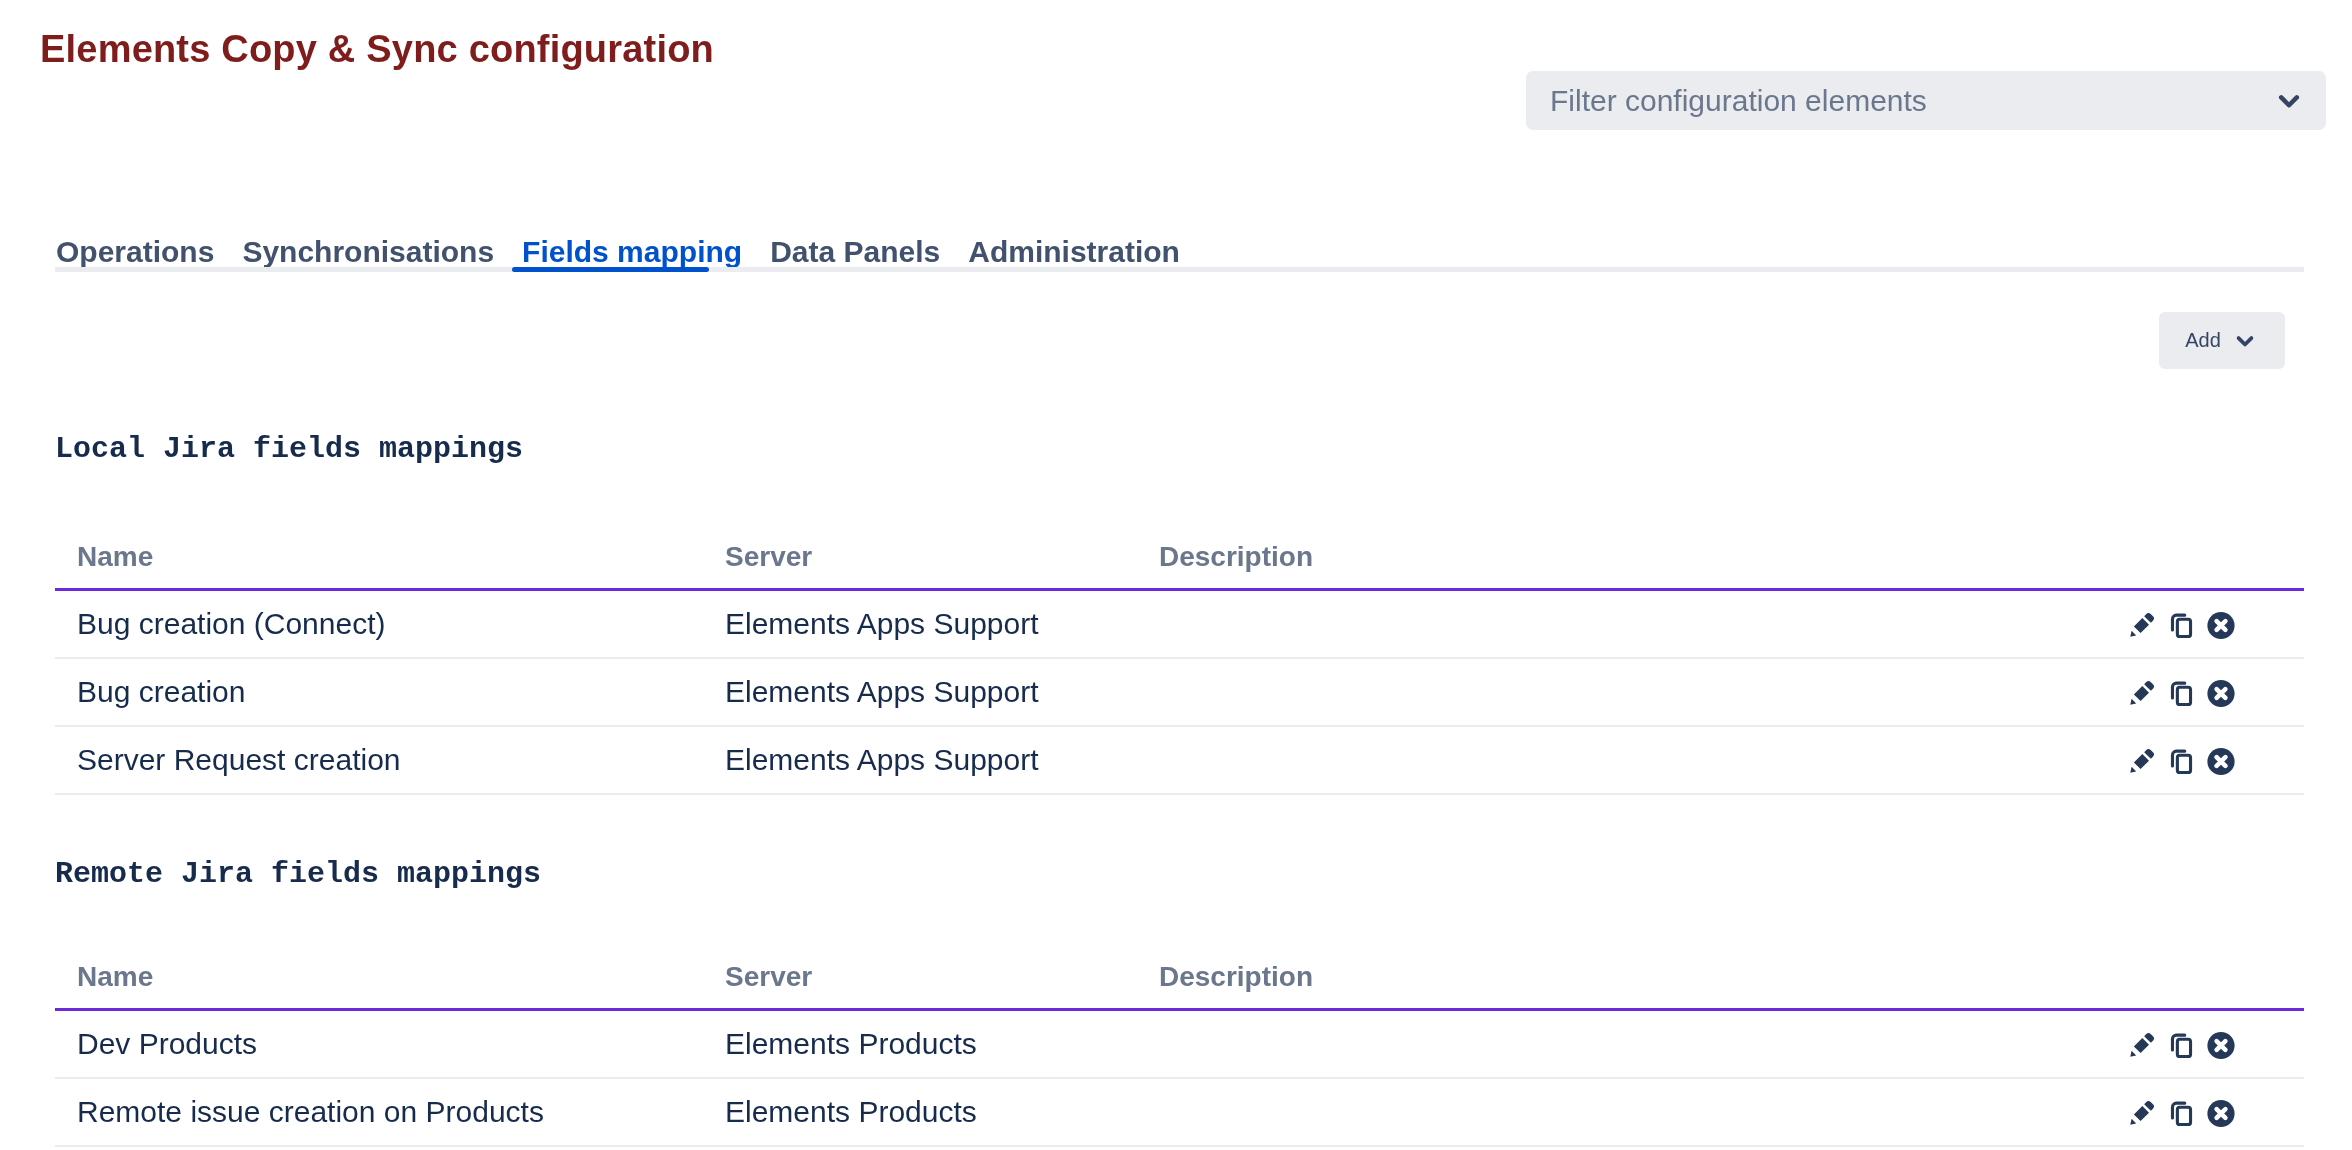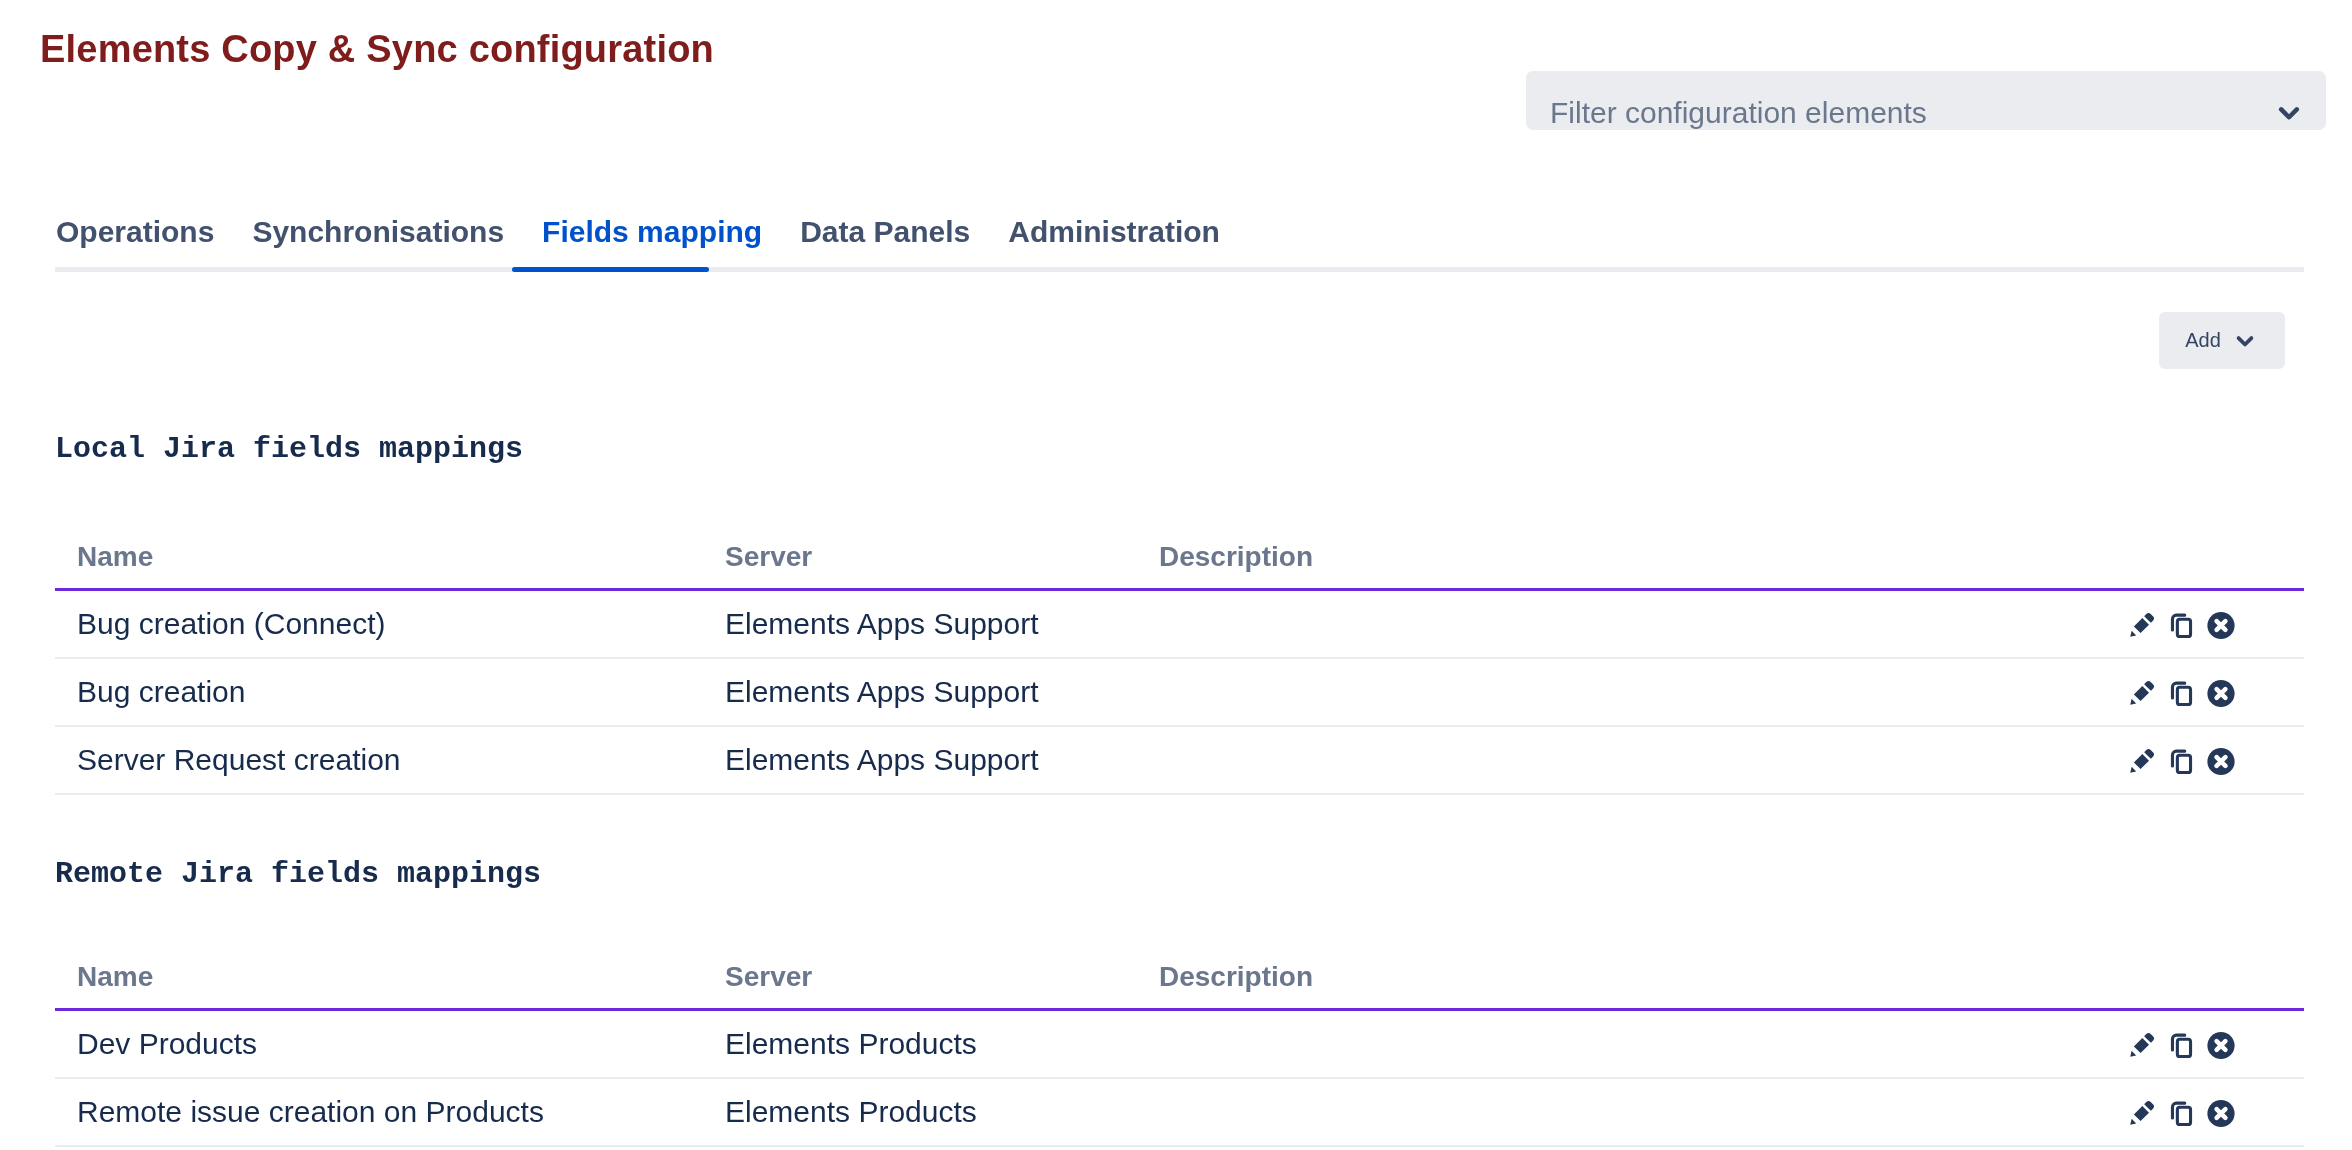--- a/index.html
+++ b/index.html
@@ -12,29 +12,29 @@
 
   .page-title {
     position: absolute; left: 40px; top: 26px;
     font-size: 38px; font-weight: 700; line-height: 46px; color: #7f1d1d;
     letter-spacing: 0.2px;
   }
 
   .filter-select {
     position: absolute; left: 1526px; top: 71px; width: 800px; height: 59px;
     background: #EBECF0; border-radius: 7px;
-    display: flex; align-items: flex-end; justify-content: space-between;
+    display: flex; align-items: center; justify-content: space-between;
     padding: 0 20px 0 24px; cursor: pointer;
   }
   .filter-select .placeholder { font-size: 30px; color: #6B778C; }
   .chevron-svg { display: block; }
 
   .tabs {
-    position: absolute; left: 56px; top: 212px;
-    display: flex; gap: 38px; align-items: baseline;
+    position: absolute; left: 56px; top: 232px;
+    display: flex; gap: 28px; align-items: baseline;
   }
   .tab {
     font-size: 30px; font-weight: 600; line-height: 40px; color: #42526E;
     cursor: pointer; white-space: nowrap;
   }
   .tab.active { color: #0052CC; }
 
   .tab-track {
     position: absolute; left: 55px; top: 267px; width: 2249px; height: 5px;
     background: #EBECF0;

